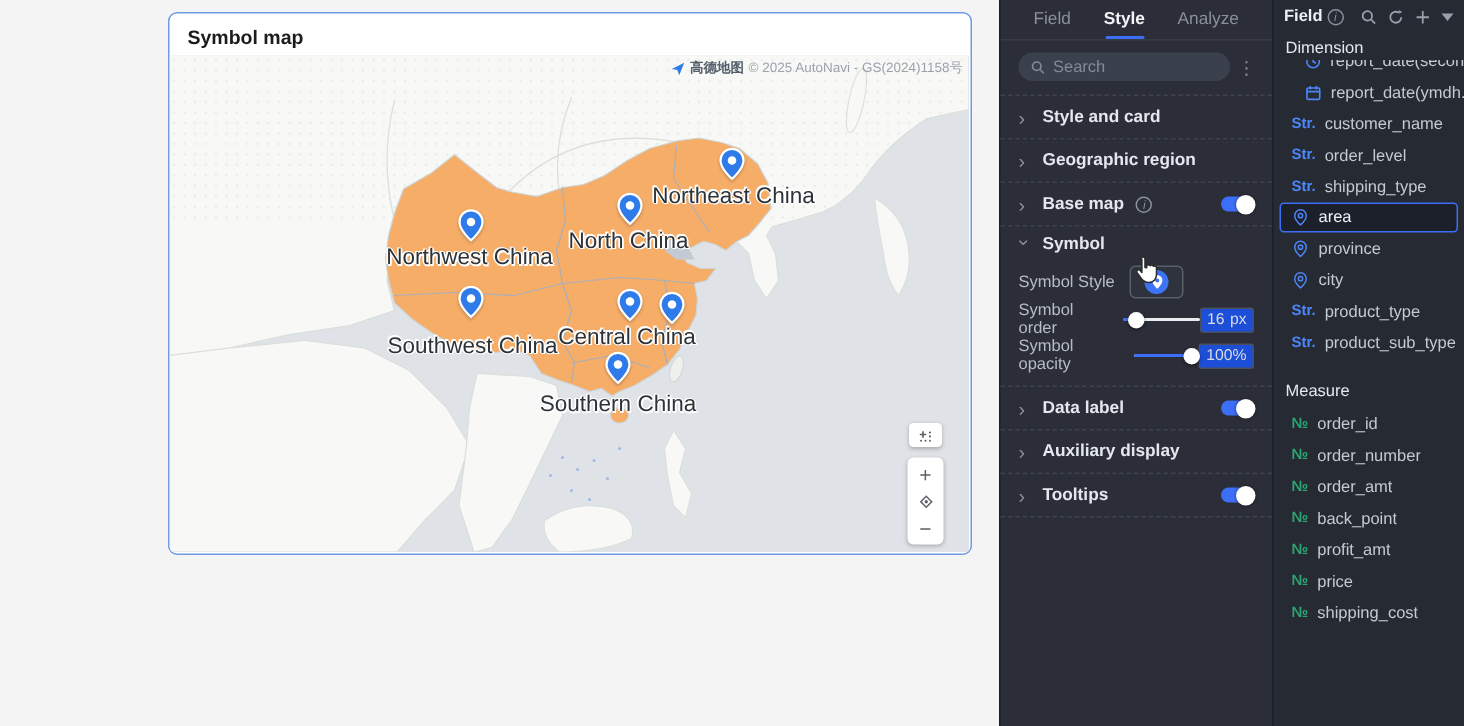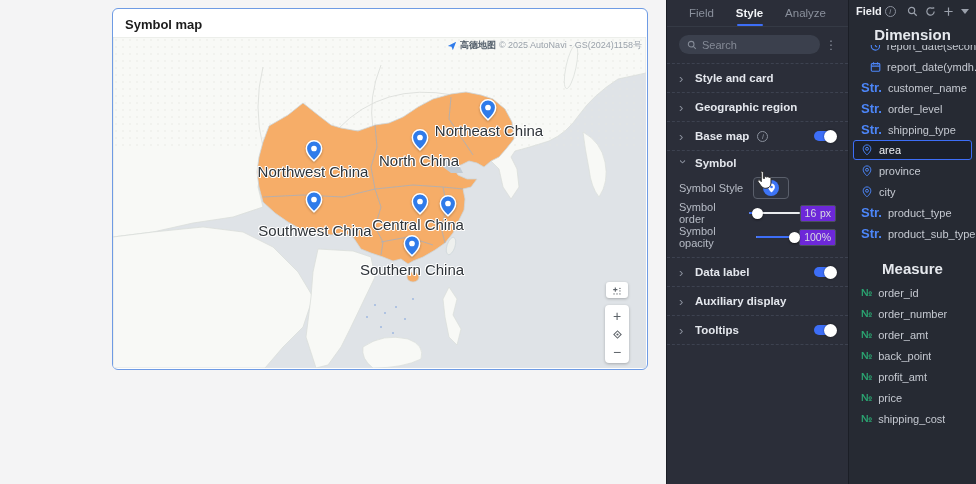--- a/index.html
+++ b/index.html
@@ -67,41 +67,41 @@
   .row-size, .row-opacity { height:24px; }
   .pin-chip-btn { margin-left:10px; width:36px; height:22px; border:1px solid #5a5f6b; border-radius:4px;
                   background:#2f333e; display:flex; align-items:center; justify-content:center; cursor:pointer; }
   .pin-chip { width:16px; height:16px; border-radius:50%; background:#3d74f6; display:flex;
               align-items:center; justify-content:center; }
   .slider { position:relative; width:54px; height:2px; background:#e9ebee; border-radius:1px; margin-left:8px; }
   .s-fill { position:absolute; left:0; top:0; height:2px; background:#3d6ef7; border-radius:1px; }
   .s-knob { position:absolute; top:-4.5px; width:11px; height:11px; border-radius:50%; background:#fff;
             box-shadow:0 1px 2px rgba(0,0,0,.5); cursor:pointer; }
   .val-box { margin-left:auto; width:38px; height:17px; border:1px solid #4a505c; border-radius:2px;
-             background:#6d28d9; color:#d8dbe1; font-size:10.5px; display:flex; align-items:center;
+             background:#1d4ed8; color:#d8dbe1; font-size:10.5px; display:flex; align-items:center;
              justify-content:space-between; padding:0 4px; }
   .val-box.center { justify-content:flex-start;text-align:center; }
 
   
   .field-panel { position:absolute; left:848px; top:0; width:128px; height:484px; background:#262a33;
                  border-left:1px solid #1b1e26; color:#c5c9d1; font-size:11px; }
   .fp-head { height:22px; display:flex; align-items:center; padding:0 7px; gap:3px; }
   .fp-title { color:#eef0f4; font-weight:bold; font-size:11px; }
   .fp-icons { margin-left:auto; display:flex; align-items:center; gap:7px; color:#9aa0ab; }
   .caret-down { width:0; height:0; border-left:4px solid transparent; border-right:4px solid transparent;
                 border-top:5px solid #9aa0ab; display:inline-block; }
-  .fp-section { color:#e6e9ee; font-weight:bold; font-size:15px; margin:4px 8px 2px;text-align:center; }
+  .fp-section { color:#e6e9ee; font-weight:normal; font-size:11px; margin:4px 8px 2px; }
   .m-header { margin:16px 8px 5px; }
   .dim-list { overflow:hidden; }
   .f-item { height:21px; display:flex; align-items:center; gap:6px; padding-left:12px; cursor:pointer; white-space:nowrap; }
   .f-item.indent { padding-left:21px; }
   .f-item.first-clip { margin-top:-10px; }
   .f-item.selected { margin:0 4px; padding-left:7px; height:20px; border:1px solid #3d6ef7;
                      background:#1b202b; border-radius:3px; color:#f0f2f5; }
-  .g-str { color:#4c86f9; font-size:13px; font-weight:bold; letter-spacing:0; }
+  .g-str { color:#4c86f9; font-size:10px; font-weight:bold; letter-spacing:0; }
   .g-num { color:#2ba471; font-size:10px; font-weight:bold; }
   .f-label { overflow:hidden; text-overflow:clip; }
 
   .cursor { position:absolute; left:755px; top:169px; z-index:50; pointer-events:none; }
 </style>
 </head>
 <body>
 
 <div class="canvas">
   <div class="card">

